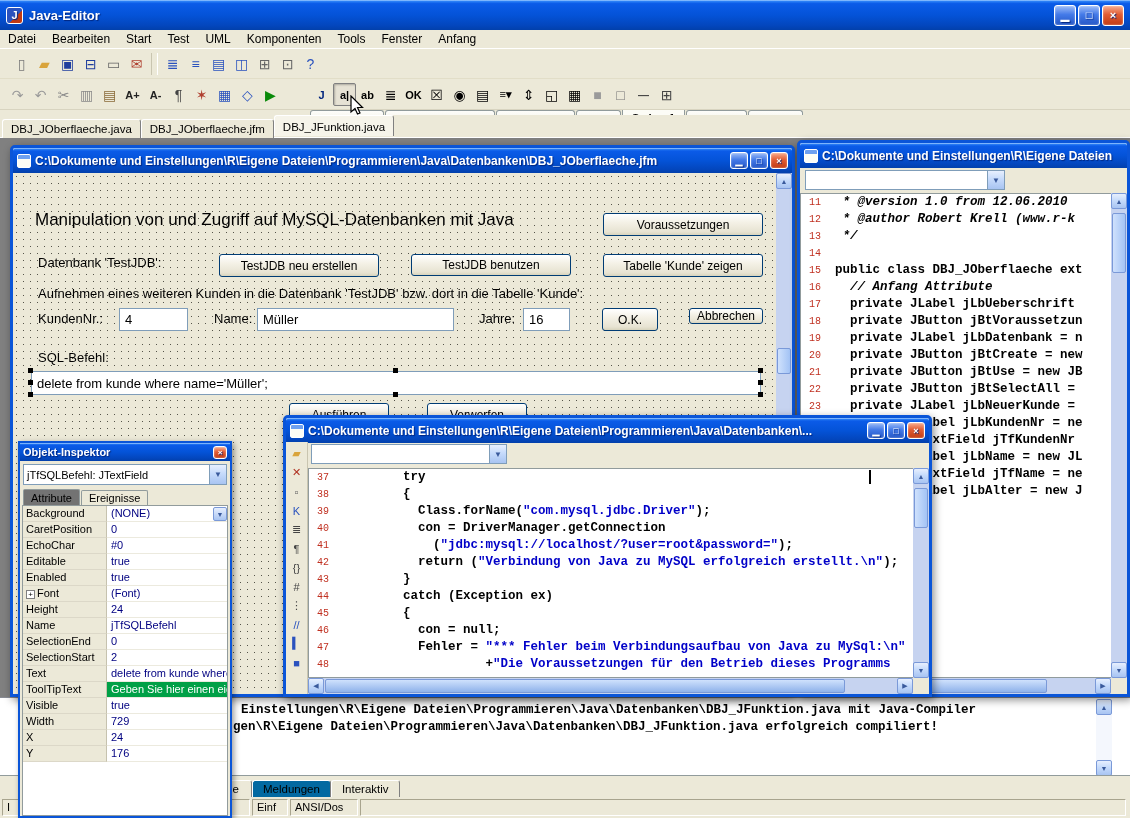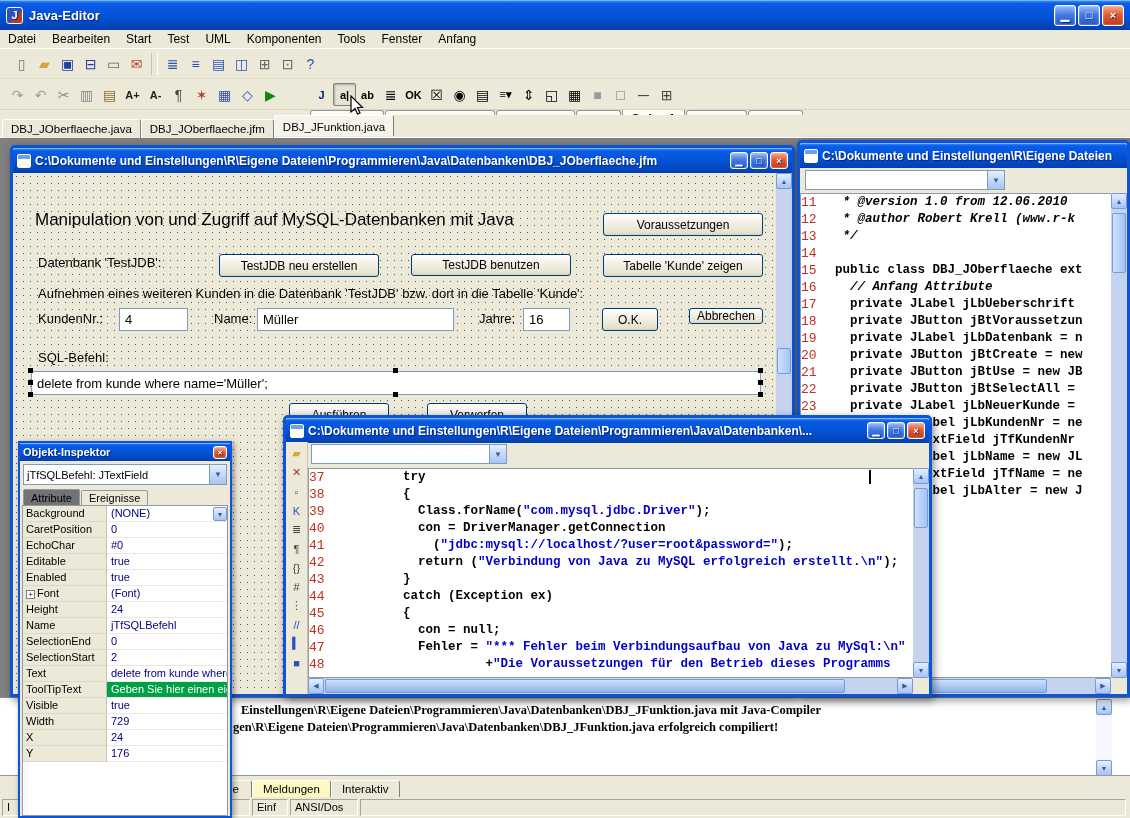--- a/index.html
+++ b/index.html
@@ -90,21 +90,21 @@
   .xpfield{position:absolute;background:#fff;border:1px solid #7f9db9;font-size:13px;color:#000;
            display:flex;align-items:center;padding-left:5px;white-space:nowrap;overflow:hidden}
   .handle{position:absolute;width:5px;height:5px;background:#000}
 
   
   #right-window{left:797px;top:140px;width:333px;height:557px;z-index:3}
   #center-window{left:283px;top:415px;width:649px;height:282px;z-index:4}
   .codearea{position:absolute;background:#fff;overflow:hidden;border:1px solid #919b9c;border-right:none}
   .cl{height:17px;line-height:17px;display:flex;white-space:pre;
       font-family:"Liberation Mono","DejaVu Sans Mono",monospace;font-size:12.5px}
-  .ln{flex:0 0 34px;text-align:left;padding-right:14px;color:#c03020;font-size:13px;line-height:17px}
+  .ln{flex:0 0 34px;text-align:right;padding-right:14px;color:#c03020;font-size:10px;line-height:17px}
   .ct{white-space:pre;font-weight:bold}
   .tk-p{color:#000}
   .tk-k{color:#000;font-weight:bold}
   .tk-s{color:#0000c8}
   .tk-c{color:#000000;font-style:italic}
   #gutter{position:absolute;left:0;top:24px;width:22px;bottom:0;background:#ECE9D8;border-right:1px solid #c9c5b0;
           display:flex;flex-direction: column;align-items:center;padding-top:2px}
   #gutter .tbico{width:19px;height:19px;font-size:11px}
   #caret{position:absolute;left:583px;top:52px;width:2px;height:14px;background:#000;z-index:5}
 
@@ -125,29 +125,29 @@
         white-space:nowrap;overflow:hidden;display:flex;align-items:flex-end}
   .pval.hl{background:#00a046;color:#fff}
   .pdrop{margin-left:auto;width:14px;height:14px;background:linear-gradient(180deg,#e7effe,#a8c4f2);
          border:1px solid #7a99d8;border-radius:2px;color:#3a5a9c;font-size:7px;display:flex;
          align-items:center;justify-content:center}
   .pexp{display:inline-block;width:9px;height:9px;border:1px solid #808080;background:#fff;color:#000;
         font-size:8px;line-height:7px;text-align:center;margin-right:2px}
 
   
   #output{position:absolute;left:0;top:697px;width:1130px;height:78px;background:#fff;border-top:1px solid #898c95}
-  .oline{position:absolute;font-family:Liberation Serif, serif;font-size:12.5px;
+  .oline{position:absolute;font-family:Liberation Mono, monospace;font-size:12.5px;
          font-weight:bold;color:#000;white-space:pre}
   #out1{left:241px;top:5px}
   #out2{left:233px;top:22px}
   #bottomtabs{position:absolute;left:0;top:775px;width:1130px;height:22px;background:#ECE9D8;display:flex;
               align-items:flex-end;padding-left:214px;border-top:1px solid #919b9c}
   .btab{font-size:11.5px;padding:2px 10px;background:#ECE9D8;border:1px solid #808080;border-bottom:none;
         border-top-color:#fff;border-left-color:#fff;border-radius:3px 3px 0 0}
-  .btab.active{background:#fef9c3;font-weight:normal}
+  .btab.active{background:#0369a1;font-weight:normal}
   #btab-first{width:38px;text-align:right;padding-right:12px}
   #statusbar{position:absolute;left:0;top:797px;width:1130px;height:21px;background:#ECE9D8}
   .scell{position:absolute;top:2px;height:17px;border:1px solid;border-color:#a8a48e #fff #fff #a8a48e;
          font-size:11px;padding:1px 4px;color:#000;white-space:nowrap;overflow:hidden}
 
   #cursor{position:absolute;left:349px;top:95px;z-index:50}
 </style>
 </head>
 <body>
 

